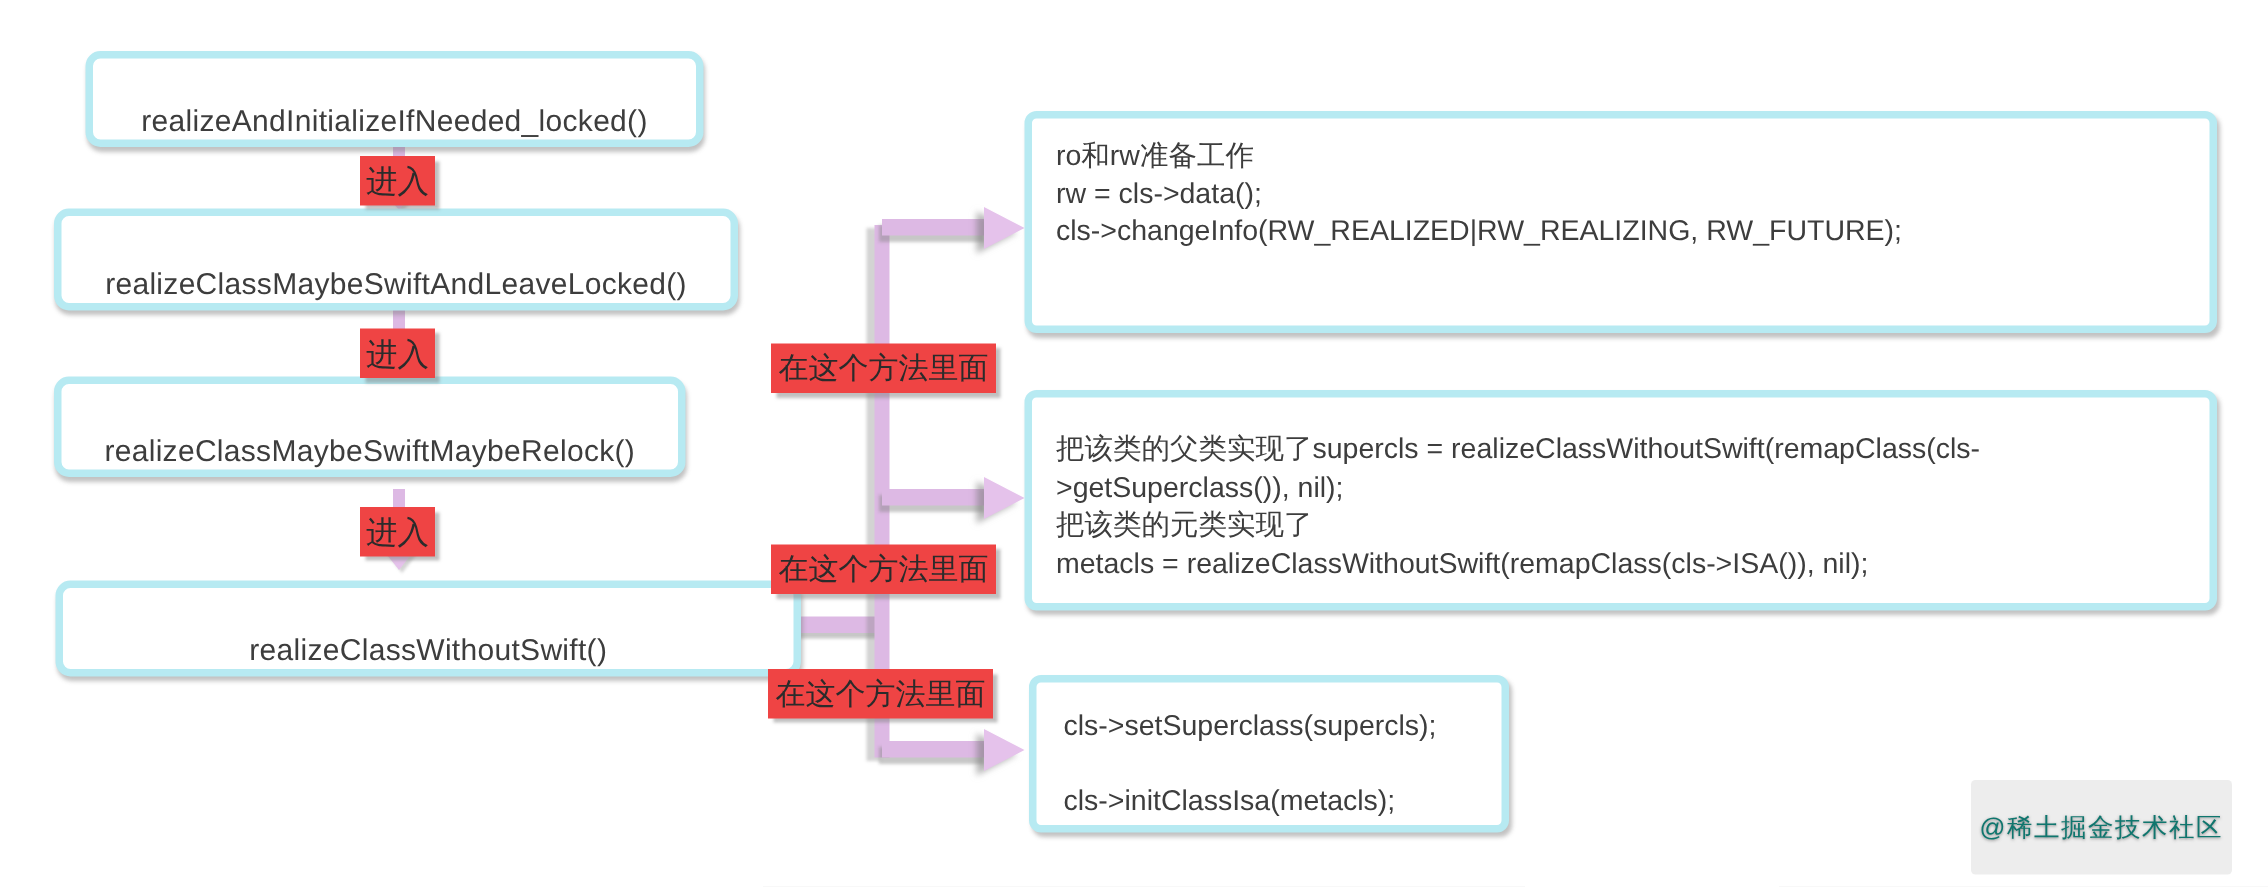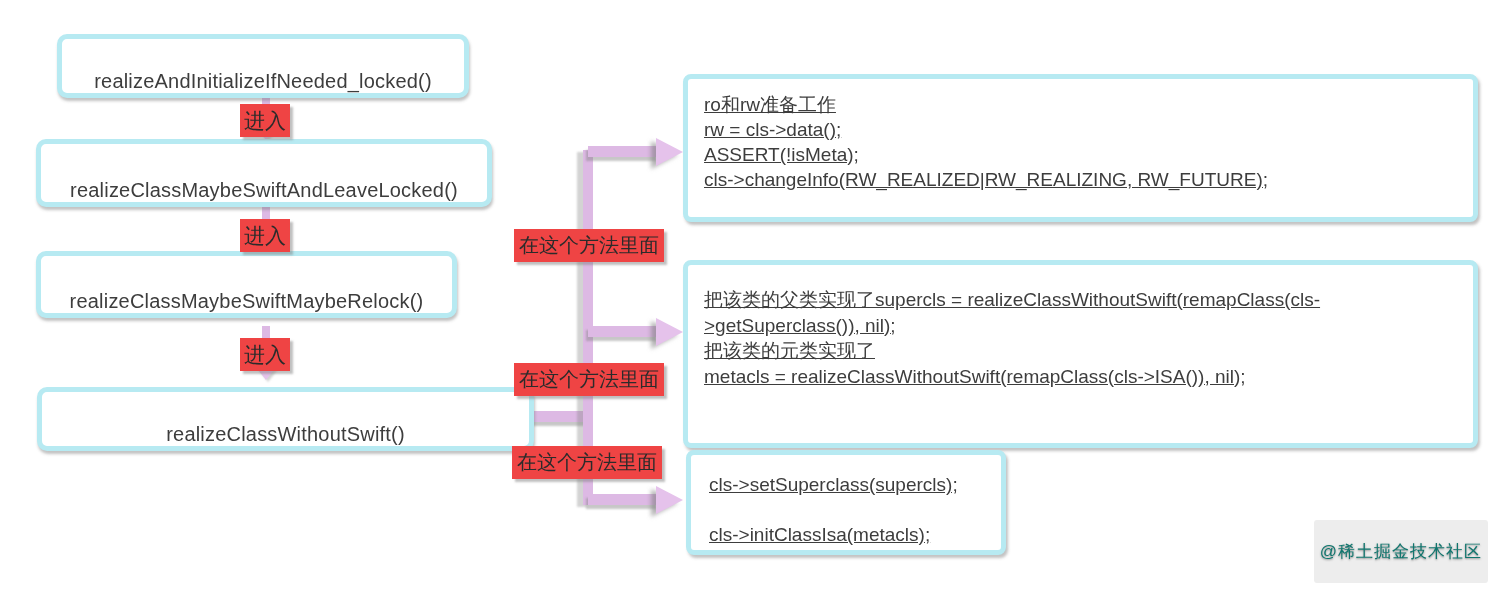--- a/index.html
+++ b/index.html
@@ -24,21 +24,21 @@
     border-radius:10px;display:flex;align-items:flex-end;justify-content:center;
     box-shadow:1px 3px 3px var(--shadow);
     font-size:20px;color:var(--ink);z-index:2;letter-spacing:.2px;
   }
   
   .cbox{
     position:absolute;background:#fff;border:5px solid var(--cyan);
     border-radius:8px;box-shadow:2px 3px 3px var(--shadow);
     font-size:19px;color:var(--ink);z-index:2;
   }
-  .code-line{min-height:25px;line-height:25px;white-space:pre;text-decoration:underline;}
+  .code-line{min-height:25px;line-height:25px;white-space:pre;}
   .lh255 .code-line{min-height:25.5px;line-height:25.5px;}
   
   .shaft-h{position:absolute;height:11px;background:var(--pink);z-index:1;
     box-shadow:-2px 4px 2px rgba(130,130,130,.45);}
   .shaft-v{position:absolute;width:8px;background:var(--pink);z-index:1;}
   .trunk{position:absolute;width:10px;background:var(--pink);z-index:1;
     box-shadow:-6px 2px 2px rgba(130,130,130,.35);}
   .head-right{position:absolute;width:0;height:0;z-index:1;
     border-top:14px solid transparent;border-bottom:14px solid transparent;
     border-left:27px solid var(--pink-head);
@@ -112,25 +112,24 @@
   <div class="shaft-h" style="left:588px;top:494px;width:70px"></div>
   <div class="head-right" style="left:656px;top:486px"></div>
 
   <div class="tag branch" style="left:514px;top:229px">在这个方法里面</div>
   <div class="tag branch" style="left:514px;top:363px">在这个方法里面</div>
   <div class="tag branch" style="left:512px;top:446px">在这个方法里面</div>
 
   <div class="cbox" style="left:683px;top:74px;width:795px;height:148px;padding:13px 12px 0 16px">
     <div class="code-line">ro和rw准备工作</div>
     <div class="code-line">rw = cls-&gt;data();</div>
-    <div class="code-line">ASSERT(!isMeta);</div>
     <div class="code-line">cls-&gt;changeInfo(RW_REALIZED|RW_REALIZING, RW_FUTURE);</div>
   </div>
 
-  <div class="cbox lh255" style="left:683px;top:260px;width:795px;height:188px;padding:22px 12px 0 16px">
+  <div class="cbox lh255" style="left:683px;top:260px;width:795px;height:147px;padding:22px 12px 0 16px">
     <div class="code-line">把该类的父类实现了supercls = realizeClassWithoutSwift(remapClass(cls-</div>
     <div class="code-line">&gt;getSuperclass()), nil);</div>
     <div class="code-line">把该类的元类实现了</div>
     <div class="code-line">metacls = realizeClassWithoutSwift(remapClass(cls-&gt;ISA()), nil);</div>
   </div>
 
   <div class="cbox" style="left:686px;top:450px;width:320px;height:105px;padding:17px 12px 0 18px">
     <div class="code-line">cls-&gt;setSuperclass(supercls);</div>
     <div class="code-line"></div>
     <div class="code-line">cls-&gt;initClassIsa(metacls);</div>

